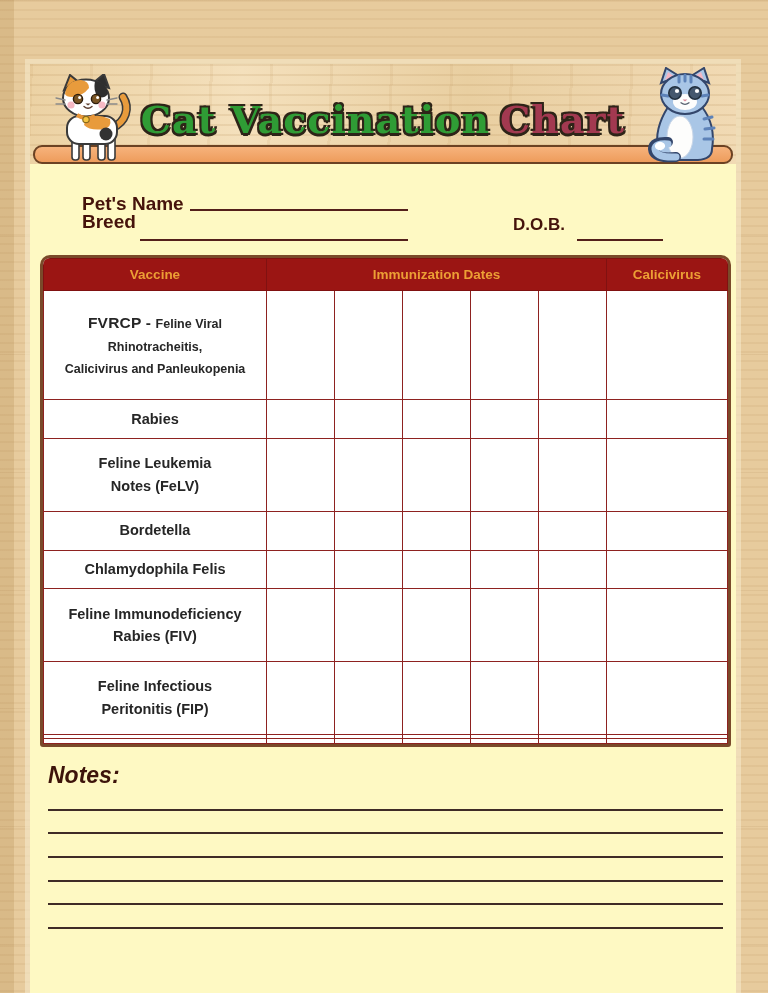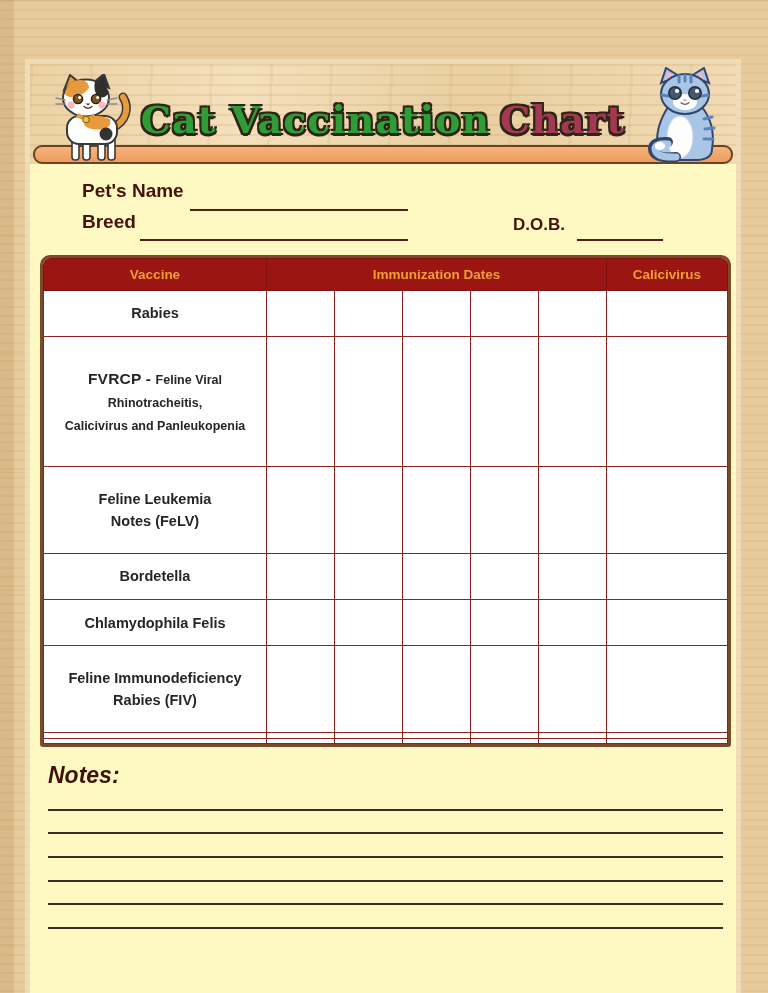--- a/index.html
+++ b/index.html
@@ -172,21 +172,21 @@
       <circle cx="29" cy="26" r="6.2" fill="#45586e" stroke="#22303f" stroke-width="1.6"></circle>
       <circle cx="49" cy="26" r="6.2" fill="#45586e" stroke="#22303f" stroke-width="1.6"></circle>
       <circle cx="31" cy="24" r="2.1" fill="#ffffff"></circle>
       <circle cx="51" cy="24" r="2.1" fill="#ffffff"></circle>
 
       <path d="M36.6,32.5 l2.4,1.9 l2.4,-1.9 z" fill="#d98a9a"></path>
       <path d="M35,35.8 q4,3 8,0" fill="none" stroke="#55606e" stroke-width="1.3" stroke-linecap="round"></path>
     </svg>
   </div>
 
-  <span class="field-label" style="left:52px;top:116px;">Pet's Name</span>
+  <span class="field-label" style="left:52px;top:129px;">Pet's Name</span>
   <div class="blank-line" style="left:160px;top:121px;width:218px;height:24px;"></div>
 
   <span class="field-label" style="left:52px;top:147px;">Breed</span>
   <div class="blank-line" style="left:110px;top:151px;width:268px;height:24px;"></div>
 
   <span class="field-label dob-label" style="left:483px;top:151px;">D.O.B.</span>
   <div class="blank-line" style="left:547px;top:153px;width:86px;height:22px;"></div>
 
   <div class="table-wrap">
     <table class="vax">
@@ -201,38 +201,38 @@
       </colgroup>
       <thead>
         <tr>
           <th>Vaccine</th>
           <th colspan="5">Immunization Dates</th>
           <th>Calicivirus</th>
         </tr>
       </thead>
       <tbody>
           <tr>
+            <td class="vax-cell"><span class="vax-prefix">FVRCP - </span><span class="vax-small">Feline Viral Rhinotracheitis,</span><br><span class="vax-small">Calicivirus and Panleukopenia</span></td>
+            <td class="date-cell"></td>
+            <td class="date-cell"></td>
+            <td class="date-cell"></td>
+            <td class="date-cell"></td>
+            <td class="date-cell"></td>
+            <td class="vet-cell"></td>
+          </tr>
+          <tr>
             <td class="vax-cell"><span>Rabies</span></td>
             <td class="date-cell"></td>
             <td class="date-cell"></td>
             <td class="date-cell"></td>
             <td class="date-cell"></td>
             <td class="date-cell"></td>
             <td class="vet-cell"></td>
           </tr>
           <tr>
-            <td class="vax-cell"><span class="vax-prefix">FVRCP - </span><span class="vax-small">Feline Viral Rhinotracheitis,</span><br><span class="vax-small">Calicivirus and Panleukopenia</span></td>
-            <td class="date-cell"></td>
-            <td class="date-cell"></td>
-            <td class="date-cell"></td>
-            <td class="date-cell"></td>
-            <td class="date-cell"></td>
-            <td class="vet-cell"></td>
-          </tr>
-          <tr>
             <td class="vax-cell"><span>Feline Leukemia</span><br><span>Notes (FeLV)</span></td>
             <td class="date-cell"></td>
             <td class="date-cell"></td>
             <td class="date-cell"></td>
             <td class="date-cell"></td>
             <td class="date-cell"></td>
             <td class="vet-cell"></td>
           </tr>
           <tr>
             <td class="vax-cell"><span>Bordetella</span></td>
@@ -247,20 +247,29 @@
             <td class="vax-cell"><span>Chlamydophila Felis</span></td>
             <td class="date-cell"></td>
             <td class="date-cell"></td>
             <td class="date-cell"></td>
             <td class="date-cell"></td>
             <td class="date-cell"></td>
             <td class="vet-cell"></td>
           </tr>
           <tr>
             <td class="vax-cell"><span>Feline Immunodeficiency</span><br><span>Rabies (FIV)</span></td>
+            <td class="date-cell"></td>
+            <td class="date-cell"></td>
+            <td class="date-cell"></td>
+            <td class="date-cell"></td>
+            <td class="date-cell"></td>
+            <td class="vet-cell"></td>
+          </tr>
+          <tr>
+            <td class="vax-cell"><span>Feline Infectious</span><br><span>Peritonitis (FIP)</span></td>
             <td class="date-cell"></td>
             <td class="date-cell"></td>
             <td class="date-cell"></td>
             <td class="date-cell"></td>
             <td class="date-cell"></td>
             <td class="vet-cell"></td>
           </tr>
           <tr>
             <td class="vax-cell"></td>
             <td class="date-cell"></td>

